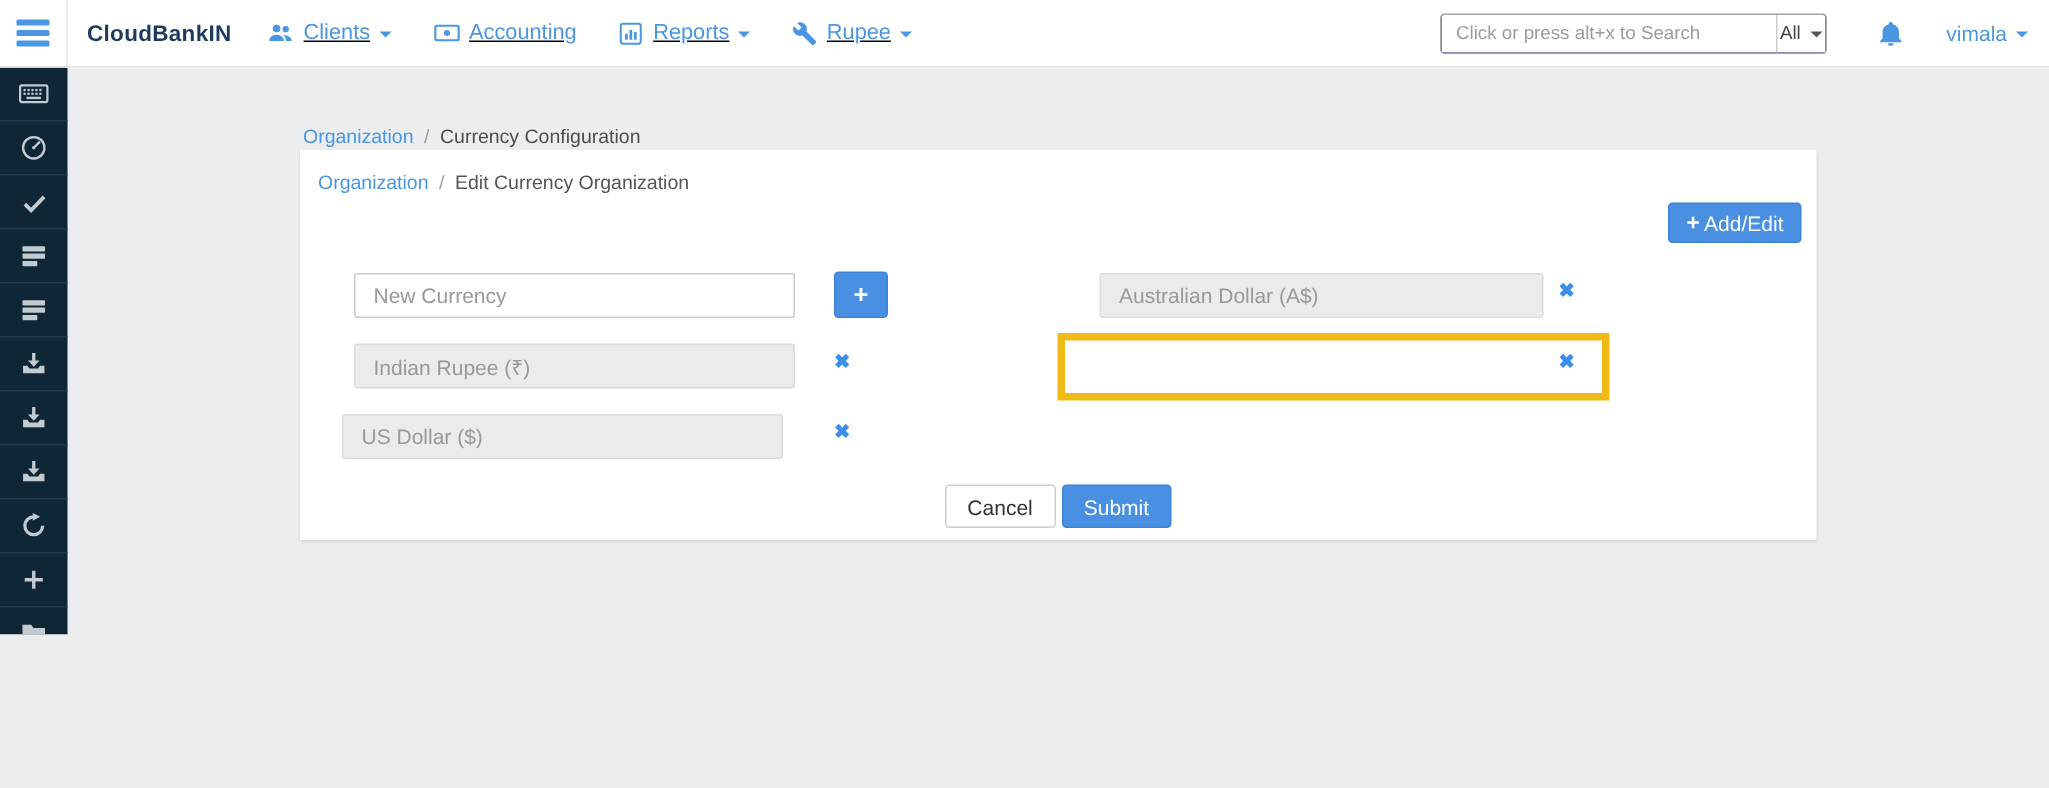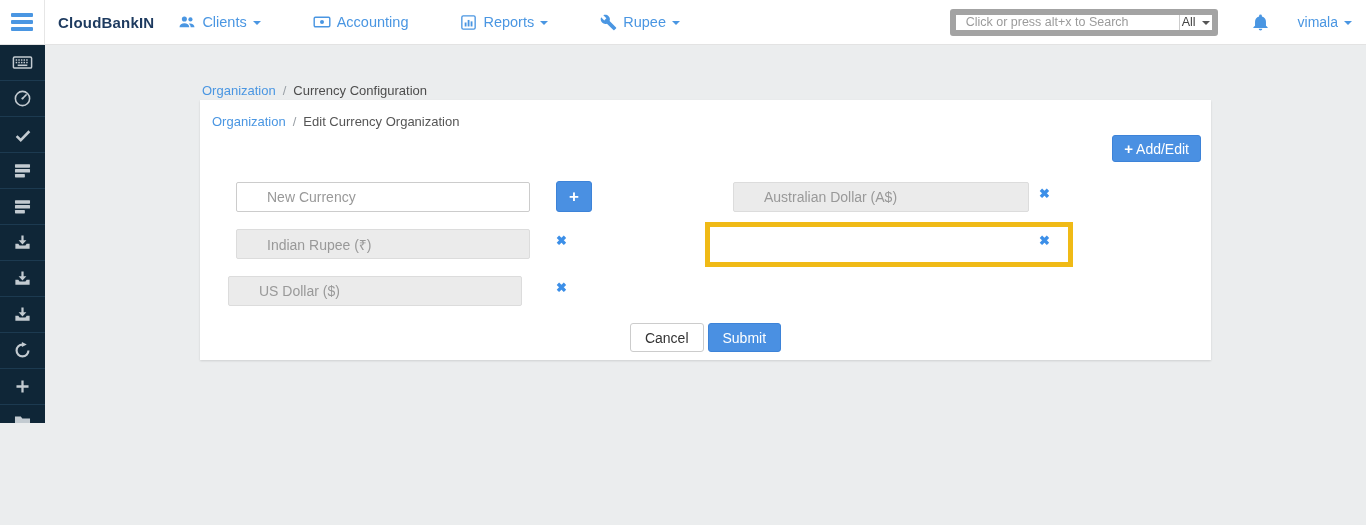--- a/index.html
+++ b/index.html
@@ -7,27 +7,27 @@
   .screen { position:relative; width:1366px; height:423px; overflow:hidden; background:#ebedee; }
 
   
   .navbar { position:absolute; top:0; left:0; width:1366px; height:45px; background:#ffffff;
             border-bottom:1px solid #e3e3e3; display:flex; align-items:center; z-index:5; }
   .nav-left { width:45px; height:45px; display:flex; align-items:center; justify-content:center;
               border-right:1px solid #e6e6e6; }
   .hamburger { background:none; border:none; cursor:pointer; display:flex; flex-direction:column; gap:3px; }
   .hamburger span { display:block; width:22px; height:4px; background:#4a96e2; border-radius:1px; }
   .brand { font-size:15px; font-weight:bold; color:#1d3a5f; margin-left:13px; letter-spacing:.2px; cursor:pointer; }
-  .nav-items { display:flex; margin-left:24px; gap:52px; }
+  .nav-items { display:flex; margin-left:24px; gap:28px;text-decoration:underline; }
   .nav-item { display:flex; align-items:center; gap:6px; color:#4a96e2; font-size:14.5px; cursor:pointer; text-decoration:none; }
   .nav-item svg { display:block; }
   .caret { width:0; height:0; border-left:4px solid transparent; border-right:4px solid transparent;
            border-top:4px solid currentColor; display:inline-block; margin-top:2px; }
   .nav-right { margin-left:auto; display:flex; align-items:center; }
-  .search-group { display:flex; height:27px; border:6px solid #a3a3a3; border-radius:3px; overflow:hidden; background:#4c1d95; }
+  .search-group { display:flex; height:27px; border:1px solid #a3a3a3; border-radius:3px; overflow:hidden; background:#4c1d95; }
   .search-group input { border:none; outline:none; width:223px; padding:0 10px; font-size:12.5px;
                         font-family:"Liberation Sans", sans-serif; color:#555; }
   .search-group input::placeholder { color:#9b9b9b; }
   .search-filter { display:flex; align-items:center; gap:6px; background:#fff; border:none;
                    border-left:1px solid #ccc; padding:0 2px; font-size:12.5px; color:#444; cursor:pointer;
                    font-family:"Liberation Sans", sans-serif; }
   .search-filter .caret { border-top-color:#555; }
   .bell { margin-left:33px; color:#4a96e2; cursor:pointer; display:flex; align-items:center; }
   .user-menu { margin-left:28px; margin-right:14px; display:flex; align-items:center; gap:6px;
                color:#4a96e2; font-size:14px; cursor:pointer; text-decoration:none; }
@@ -53,21 +53,21 @@
   .card-breadcrumb .current { color:#555; }
 
   .btn { font-family:"Liberation Sans", sans-serif; font-size:14px; border-radius:3px; cursor:pointer; }
   .btn-primary { background:#4a90e2; color:#fff; border:1px solid #3d83d8; }
   .btn-default { background:#fff; color:#333; border:1px solid #ccc; }
 
   .add-edit { position:absolute; right:10px; top:35px; height:27px; padding:0 11px;
               display:flex; align-items:center; gap:2px; }
   .add-edit b { font-size:15px; font-weight:bold; margin-right:1px; }
 
-  .input { position:absolute; height:30px; border:1px solid #ccc; border-radius:2px; padding:0 30px;
+  .input { position:absolute; height:30px; border:1px solid #ccc; border-radius:2px; padding:0 12px;
            font-size:14px; font-family:"Liberation Sans", sans-serif; color:#555; background:#fff; }
   .input::placeholder { color:#999; }
   .input:disabled { background:#ebebeb; border-color:#dcdcdc; color:#999; -webkit-text-fill-color:#999; }
 
   .new-currency { left:36px; top:82px; width:294px; }
   .add-currency { position:absolute; left:356px; top:81px; width:36px; height:31px; font-size:17px; font-weight:bold; }
   .slot-aud { left:533px; top:82px; width:296px; }
   .slot-inr { left:36px;  top:129px; width:294px; }
   .slot-krw { left:517px; top:129px; width:296px; }
   .slot-usd { left:28px;  top:176px; width:294px; }

